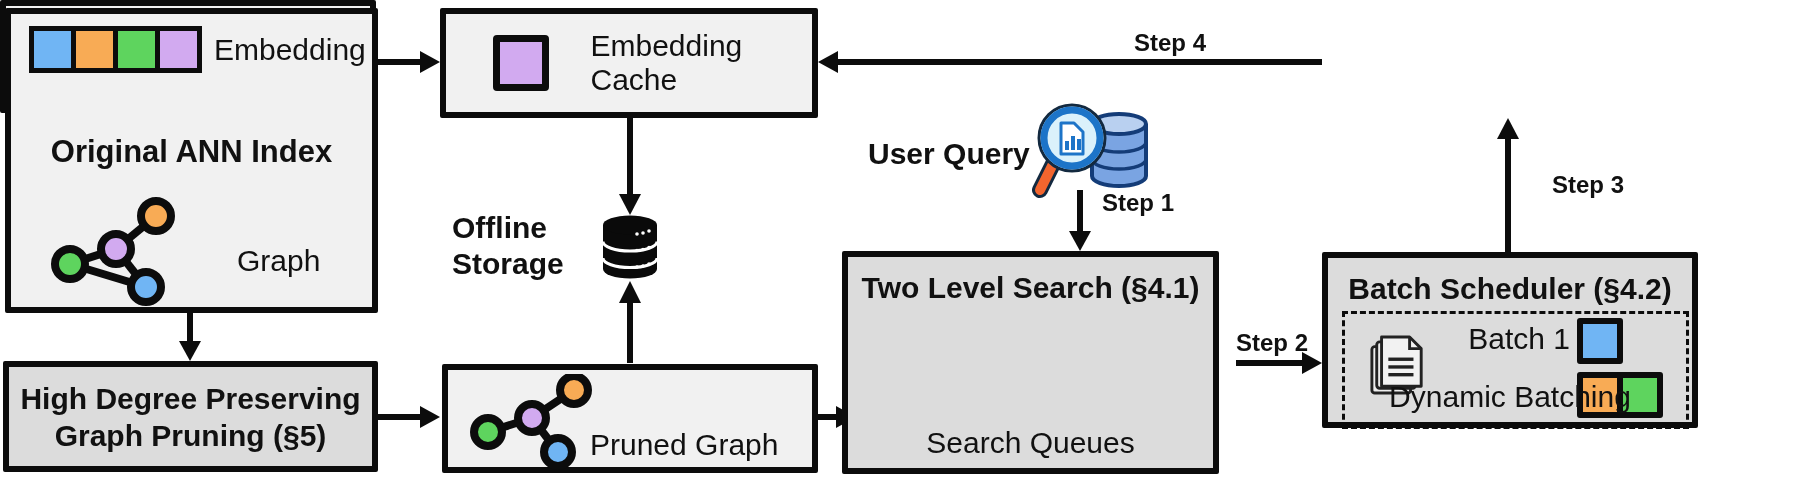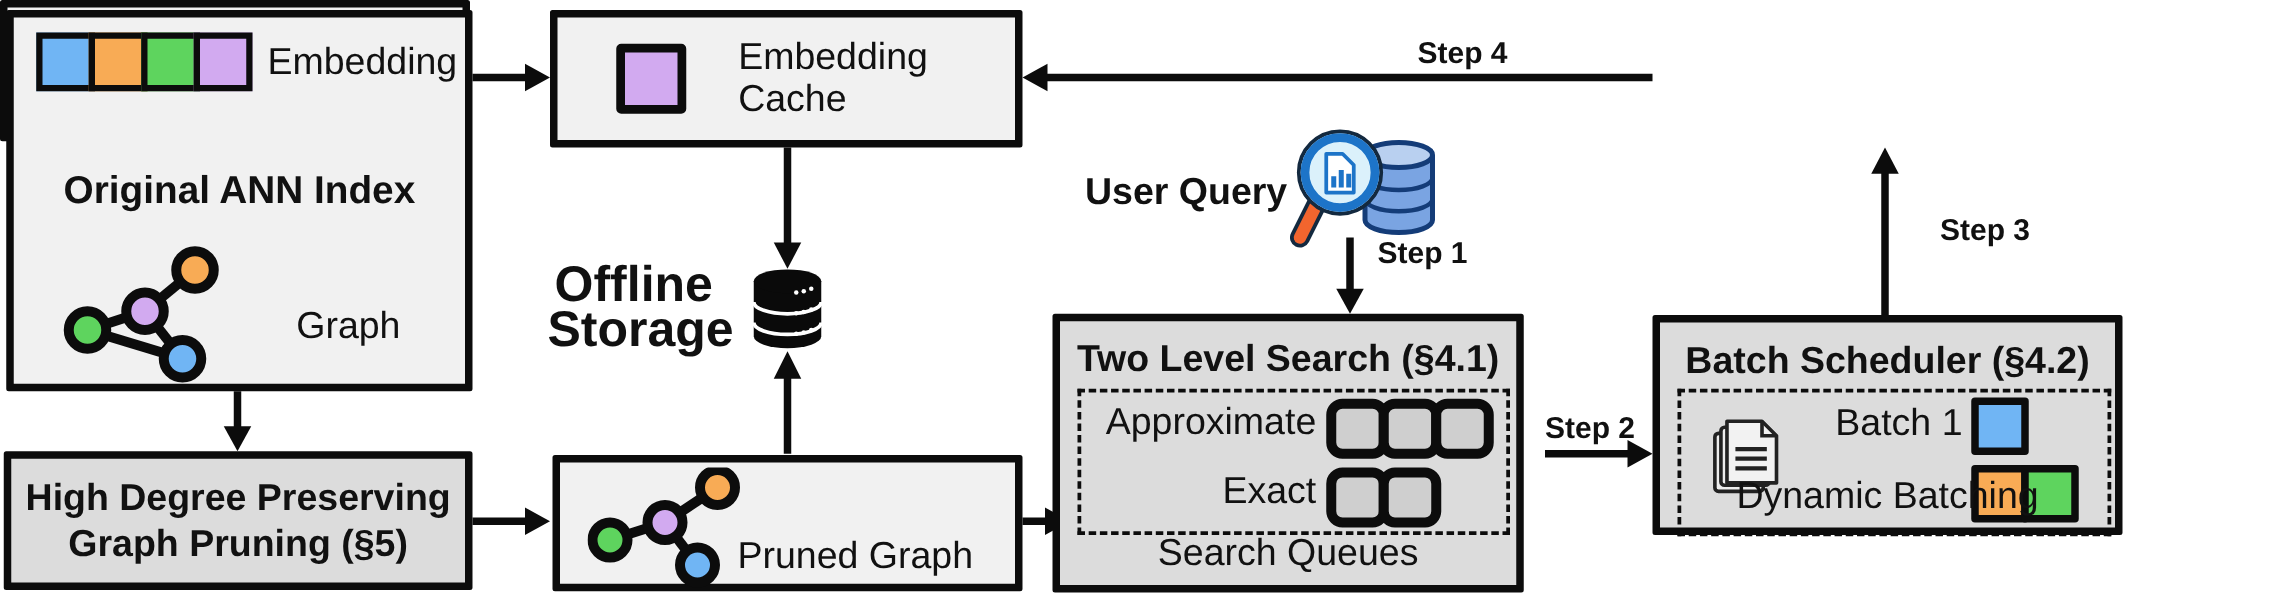--- a/index.html
+++ b/index.html
@@ -29,21 +29,21 @@
   .ann-title{left:0;right:0;top:120px;text-align:center;font-size:31px;font-weight:700;}
   .ann-graph{position:absolute;left:35px;top:178px;}
   .graph-label{left:226px;top:230px;font-size:30px;}
 
   
   #box-cache{left:440px;top:8px;width:378px;height:110px;display:flex;align-items:center;justify-content:center;gap:42px;}
   .cache-square{width:42px;height:42px;border:7px solid var(--line);border-radius:4px;background:var(--purple);}
   .cache-label{font-size:30px;line-height:34px;width:175px;}
 
   
-  .offline-label{left:438px;top:210px;width:138px;text-align:center;font-size:40px;line-height:36px;font-weight:700;white-space:normal;}
+  .offline-label{left:452px;top:210px;width:138px;font-size:30px;line-height:36px;font-weight:700;white-space:normal;}
   .storage-icon{position:absolute;left:598px;top:214px;}
 
   
   .uq-label{left:868px;top:137px;font-size:30px;font-weight:700;}
   .query-icon{position:absolute;left:1032px;top:98px;}
 
   
   #box-tls{left:842px;top:251px;width:377px;height:223px;}
   .tls-title{left:0;right:0;top:14px;text-align:center;font-size:30px;font-weight:700;}
   .dashed{position:absolute;border:3.5px dashed var(--line);box-sizing:border-box;}
@@ -198,33 +198,20 @@
       <path d="M29,25 h13 l9,9 v22 h-22 z" fill="#ffffff" stroke="#1d74c8" stroke-width="3" stroke-linejoin="round"></path>
       <rect x="33" y="43" width="4" height="9" fill="#1d74c8"></rect>
       <rect x="39" y="38" width="4" height="14" fill="#1d74c8"></rect>
       <rect x="45" y="41" width="4" height="11" fill="#1d74c8"></rect>
     </g>
   </svg>
   <div class="step" id="step1">Step 1</div>
 
   <div class="box dark" id="box-tls">
     <div class="t tls-title">Two Level Search (§4.1)</div>
-    <div class="dashed tls-dashed">
-      <div class="q-label" style="top:7px;">Approximate</div>
-      <div class="q-row" style="top:5px;">
-        <div class="q-sq"></div>
-        <div class="q-sq"></div>
-        <div class="q-sq"></div>
-      </div>
-      <div class="q-label" style="top:62px;">Exact</div>
-      <div class="q-row" style="top:60px;">
-        <div class="q-sq"></div>
-        <div class="q-sq"></div>
-      </div>
-    </div>
     <div class="t tls-caption">Search Queues</div>
   </div>
   <div class="step" id="step2">Step 2</div>
 
   <div class="box dark" id="box-bs">
     <div class="t bs-title">Batch Scheduler (§4.2)</div>
     <div class="dashed bs-dashed">
       <svg class="docs-icon" width="58" height="64" viewBox="0 0 60 66">
         <rect x="3" y="13" width="40" height="48" rx="3" fill="#ededed" stroke="#222" stroke-width="3"></rect>
         <rect x="8" y="8" width="40" height="48" rx="3" fill="#ededed" stroke="#222" stroke-width="3"></rect>

